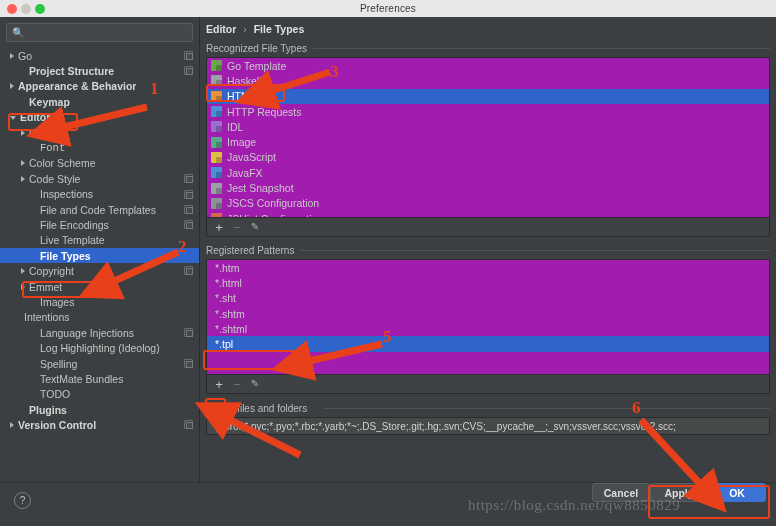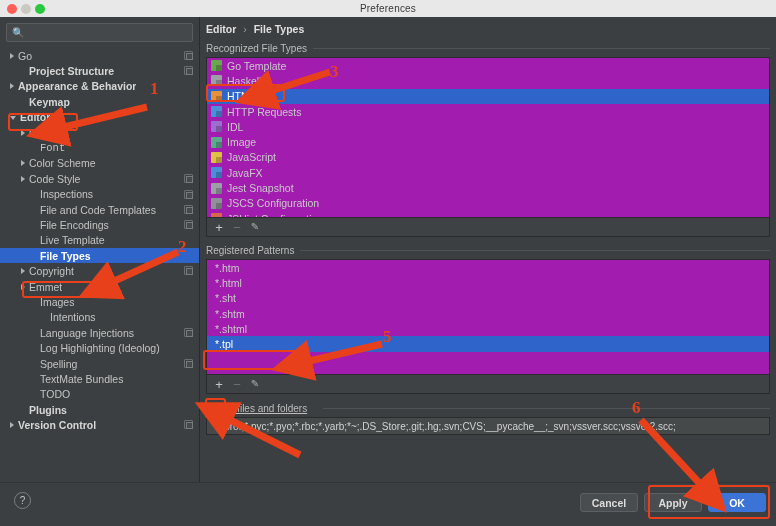--- a/index.html
+++ b/index.html
@@ -127,21 +127,21 @@
     display:flex; align-items:center; gap:2px; padding-left:4px;
   }
   .tbtn {
     width:16px; height:15px; display:flex; align-items:center;
     justify-content:center; font-size:13px; color:#c6c6c6; line-height:1;
   }
   .tbtn.dim { color:#6f7274; }
   .pencil { font-size:10px; color:#a9acae; transform:rotate(0deg); }
 
   .ignore-label { margin:9px 6px 3px 6px; font-size:10px; color:#bdbdbd;
-                  display:flex; align-items:center; gap:16px;text-decoration:underline; }
+                  display:flex; align-items:center; gap:16px; }
   .ignore-label .rule { flex:1; height:1px; background:#4f5254; }
   .ignore-field {
     margin:0 6px; height:18px; background:#45494a;
     border:1px solid #2b2b2b; display:flex; align-items:center;
     padding:0 5px; overflow:hidden;
   }
   .ignore-field input {
     width:100%; background:transparent; border:0; outline:none;
     color:#d2d2d2; font-size:10px; font-family:"Liberation Sans", sans-serif;
   }
@@ -150,21 +150,21 @@
   .bottombar {
     position:absolute; left:0; top:482px; width:776px; height:44px;
     background:#3c3f41; border-top:1px solid #323436;
   }
   .helpbtn {
     position:absolute; left:14px; top:9px; width:17px; height:17px;
     border-radius:50%; border:1px solid #7d8082; color:#c0c3c5;
     font-size:10px; display:flex; align-items:center; justify-content:center;
   }
   .btnrow {
-    position:absolute; right:10px; top:10px; display:flex; gap:6px; align-items:center;
+    position:absolute; right:10px; top:0; display:flex; align-items:center;
   }
   .btn {
     min-width:58px; height:19px; padding:0 10px;
     background:#4a4d4f; border:1px solid #5d6062; border-radius:3px;
     color:#dcdcdc; font-size:10.5px; font-weight:bold;
     display:flex; align-items:center; justify-content:center;
   }
   .btn.primary { background:#3b74d6; border-color:#3b74d6; color:#ffffff; }
 
   
@@ -272,21 +272,21 @@
           <span class="badge"></span>
         </div>
         <div class="node" style="padding-left: 21px;">
           <span class="arrow "></span>
           <span class="lbl">Emmet</span>
         </div>
         <div class="node" style="padding-left: 32px;">
           <span class="arrow none"></span>
           <span class="lbl">Images</span>
         </div>
-        <div class="node" style="padding-left: 32px; gap: 10px;">
+        <div class="node" style="padding-left: 16px;">
           <span class="arrow none"></span>
           <span class="lbl">Intentions</span>
         </div>
         <div class="node" style="padding-left: 32px;">
           <span class="arrow none"></span>
           <span class="lbl">Language Injections</span>
           <span class="badge"></span>
         </div>
         <div class="node" style="padding-left: 32px;">
           <span class="arrow none"></span>
@@ -426,20 +426,21 @@
 
   <div class="bottombar">
     <div class="helpbtn">?</div>
     <div class="btnrow">
       <div class="btn">Cancel</div>
       <div class="btn">Apply</div>
       <div class="btn primary">OK</div>
     </div>
   </div>
 
+  <div class="watermark">https://blog.csdn.net/qw8850829</div>
 
   <div class="anno">
     <svg width="776" height="526" style="position:absolute;left:0;top:0">
       <defs>
         <marker id="ah" markerWidth="6" markerHeight="6" refX="1" refY="3" orient="auto">
           <polygon points="0,0 6,3 0,6" fill="#e8401a"></polygon>
         </marker>
       </defs>
       <line x1="147" y1="107" x2="60" y2="128" stroke="#e8401a" stroke-width="7" marker-end="url(#ah)"></line>
       <line x1="178" y1="252" x2="110" y2="283" stroke="#e8401a" stroke-width="7" marker-end="url(#ah)"></line>

